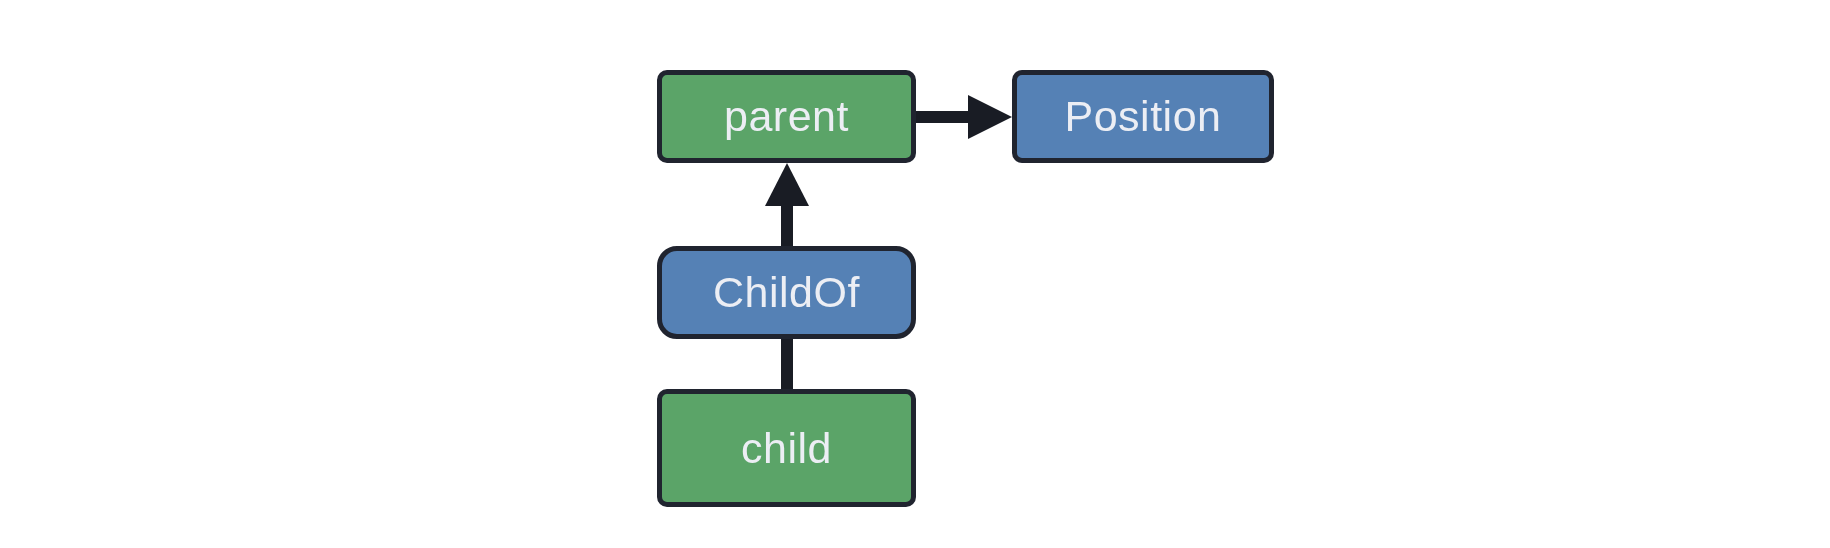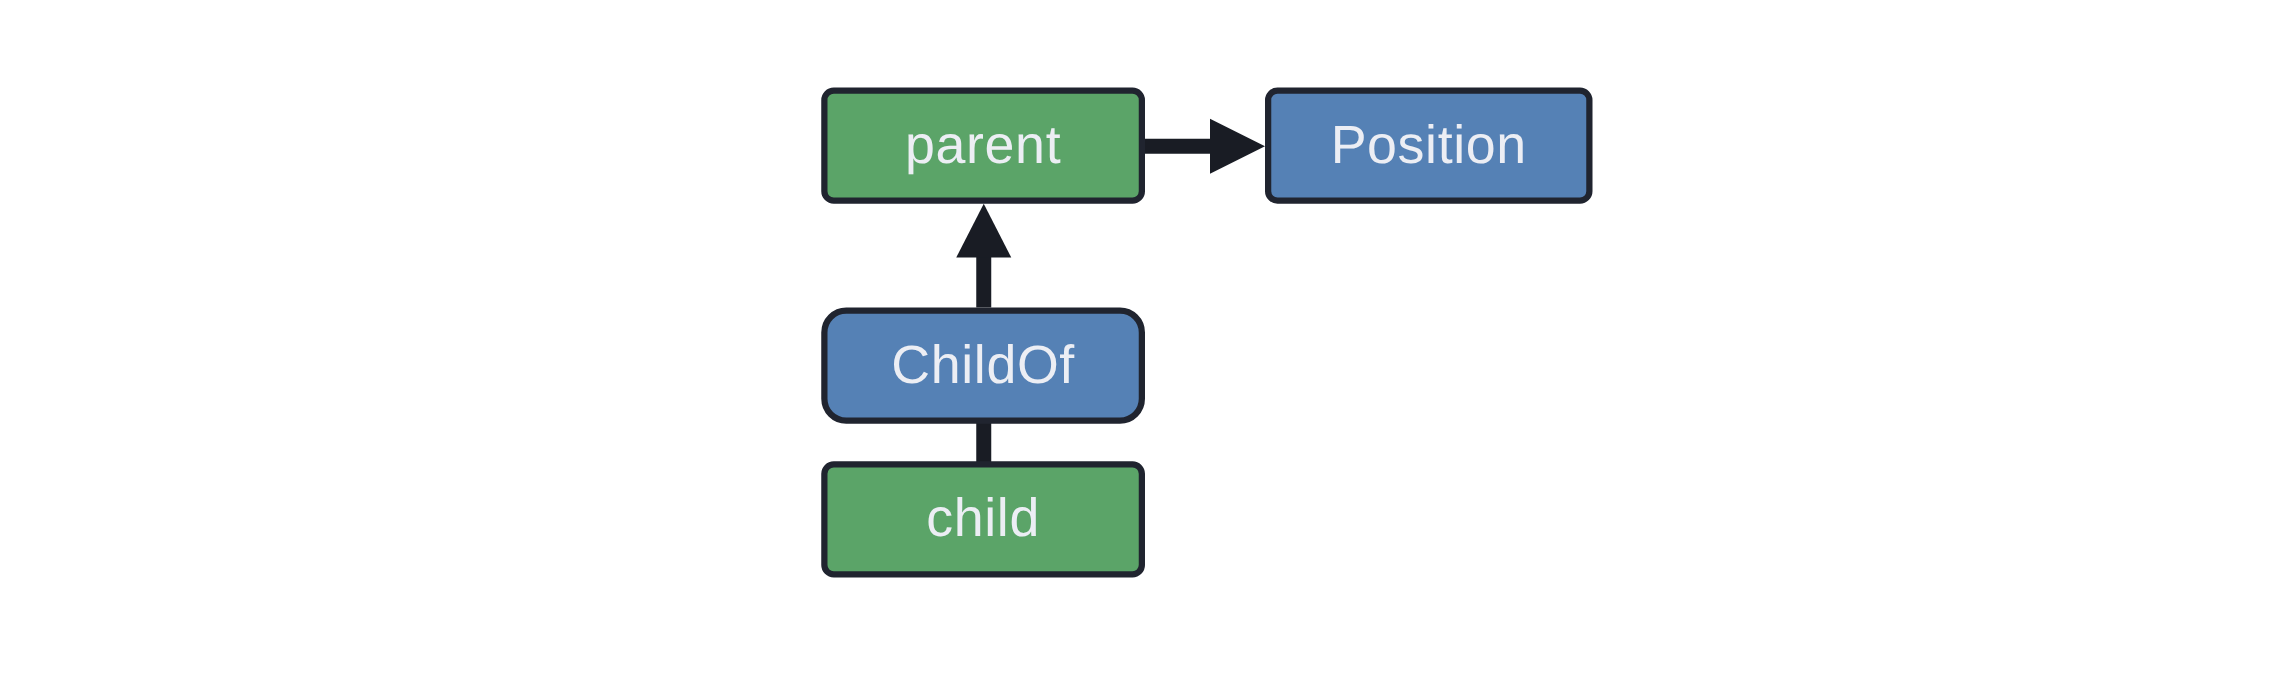--- a/index.html
+++ b/index.html
@@ -44,21 +44,21 @@
     font-weight: 400;
     letter-spacing: 0.5px;
     line-height: 1;
   }
   .node.green { background: var(--green-fill, #5ba468); }
   .node.blue  { background: var(--blue-fill, #5581b5); }
 
   .node-parent   { left: 657px;  top: 70px;  width: 259px; height: 93px; }
   .node-position { left: 1012px; top: 70px;  width: 262px; height: 93px; }
   .node-childof  { left: 657px;  top: 246px; width: 259px; height: 93px; border-radius: 20px; }
-  .node-child    { left: 657px;  top: 369px; width: 259px; height: 93px; }
+  .node-child    { left: 657px;  top: 389px; width: 259px; height: 118px; }
 </style>
 </head>
 <body>
 
 <div class="canvas">
 
   <svg class="edges" viewBox="0 0 1830 548" xmlns="http://www.w3.org/2000/svg">
     <g>
       <line class="edge-shaft" x1="915" y1="117" x2="970" y2="117"></line>
       <polygon class="edge-head" points="968,95 968,139 1012,117"></polygon>

